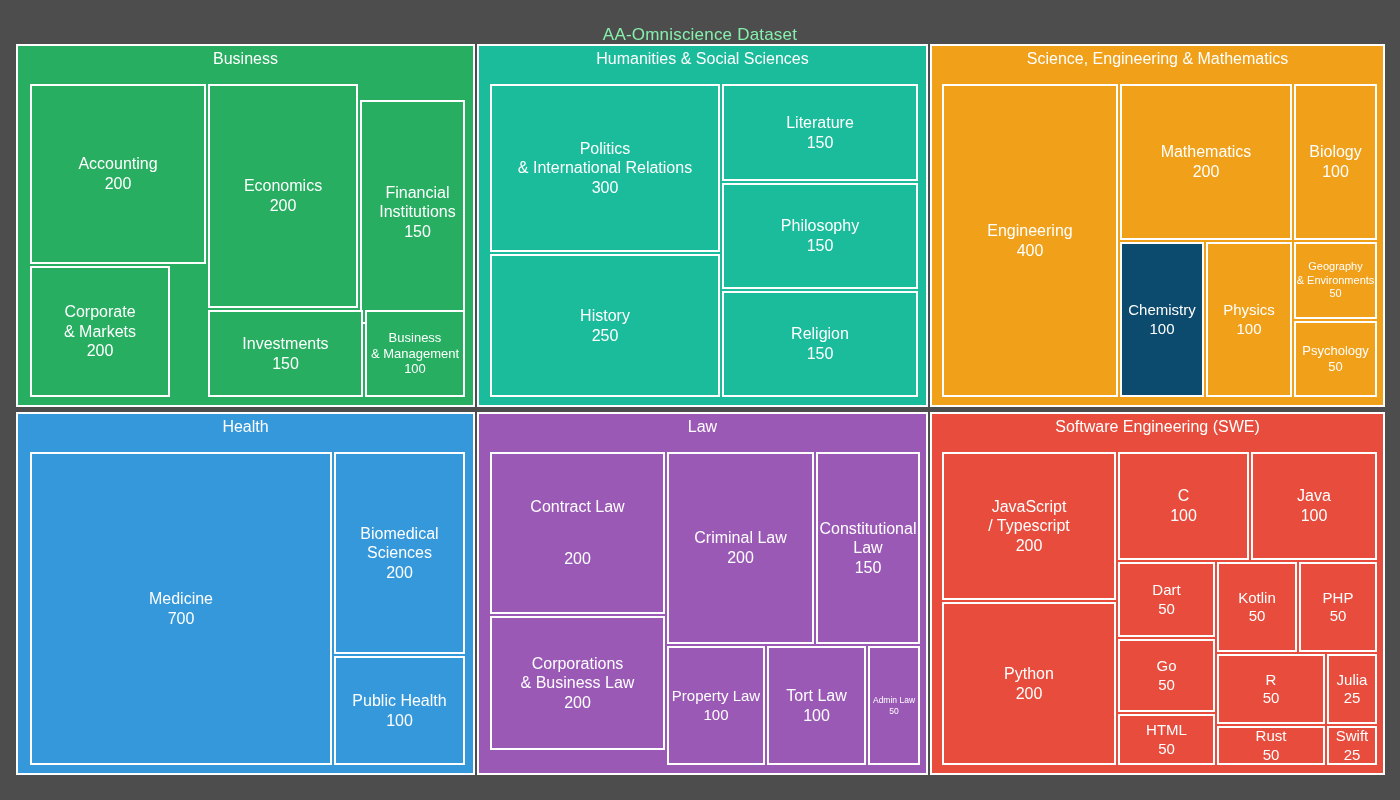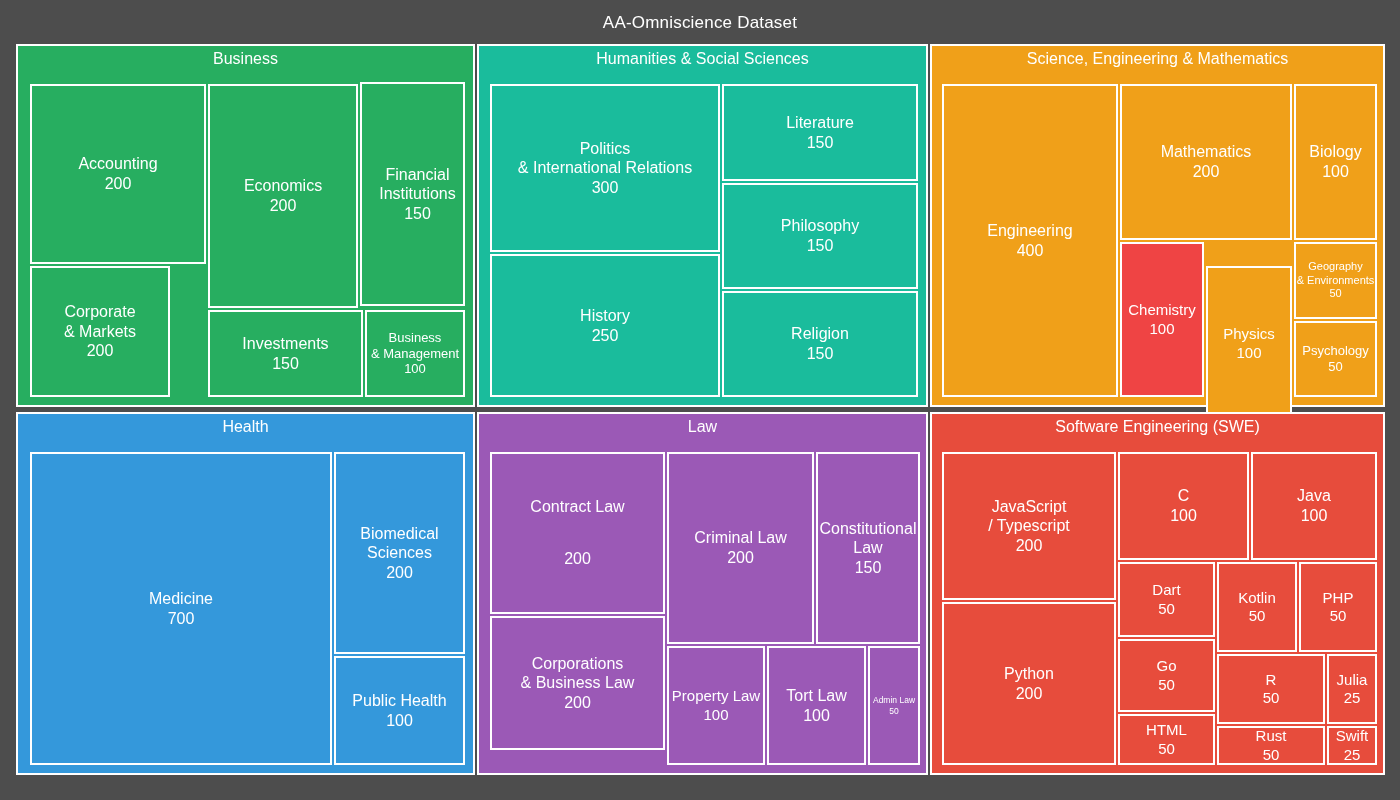--- a/index.html
+++ b/index.html
@@ -15,27 +15,27 @@
   }
   #treemap {
     position: relative;
     width: 1400px;
     height: 800px;
     background: #4d4d4d;
   }
   .root-title {
     position: absolute;
     left: 0;
-    top: 4px;
+    top: 16px;
     width: 1400px;
     height: 38px;
     display: flex;
     align-items: center;
     justify-content: center;
-    color: #ffffff;
+    color: #86efac;
     font-size: 17px;
     letter-spacing: .2px;
     user-select: none;
   }
   .group {
     position: absolute;
     box-sizing: border-box;
     border: 2px solid #ffffff;
   }
   .group-title {
@@ -81,21 +81,21 @@
       <div class="group" style="left: 16px; top: 44px; width: 459px; height: 363px; background: rgb(39, 174, 96);">
         <div class="group-title">Business</div>
         <div class="leaf sz-lg" style="left: 12px; top: 38px; width: 176px; height: 180px; background: rgb(39, 174, 96);">
           <span class="lbl">Accounting</span>
           <span class="val">200</span>
         </div>
         <div class="leaf sz-lg" style="left: 190px; top: 38px; width: 150px; height: 224px; background: rgb(39, 174, 96);">
           <span class="lbl">Economics</span>
           <span class="val">200</span>
         </div>
-        <div class="leaf sz-lg" style="left: 342px; top: 36px; width: 105px; height: 224px; background: rgb(39, 174, 96); padding-left: 10px;">
+        <div class="leaf sz-lg" style="left: 342px; top: 54px; width: 105px; height: 224px; background: rgb(39, 174, 96); padding-left: 10px;">
           <span class="lbl">Financial
 Institutions</span>
           <span class="val">150</span>
         </div>
         <div class="leaf sz-lg" style="left: 12px; top: 220px; width: 140px; height: 131px; background: rgb(39, 174, 96);">
           <span class="lbl">Corporate
 &amp; Markets</span>
           <span class="val">200</span>
         </div>
         <div class="leaf sz-lg" style="left: 190px; top: 264px; width: 155px; height: 87px; background: rgb(39, 174, 96);">
@@ -139,25 +139,25 @@
           <span class="val">400</span>
         </div>
         <div class="leaf sz-lg" style="left: 188px; top: 38px; width: 172px; height: 156px; background: rgb(240, 160, 25);">
           <span class="lbl">Mathematics</span>
           <span class="val">200</span>
         </div>
         <div class="leaf sz-lg" style="left: 362px; top: 38px; width: 83px; height: 156px; background: rgb(240, 160, 25);">
           <span class="lbl">Biology</span>
           <span class="val">100</span>
         </div>
-        <div class="leaf sz-md" style="left: 188px; top: 196px; width: 84px; height: 155px; background: #ef4444;">
+        <div class="leaf sz-md" style="left: 188px; top: 196px; width: 84px; height: 155px; background: #0c4a6e;">
           <span class="lbl">Chemistry</span>
           <span class="val">100</span>
         </div>
-        <div class="leaf sz-md" style="left: 274px; top: 196px; width: 86px; height: 155px; background: rgb(240, 160, 25); margin-top: 24px;">
+        <div class="leaf sz-md" style="left: 274px; top: 196px; width: 86px; height: 155px; background: rgb(240, 160, 25);">
           <span class="lbl">Physics</span>
           <span class="val">100</span>
         </div>
         <div class="leaf sz-xs" style="left: 362px; top: 196px; width: 83px; height: 77px; background: rgb(240, 160, 25);">
           <span class="lbl">Geography
 &amp; Environments</span>
           <span class="val">50</span>
         </div>
         <div class="leaf sz-sm" style="left: 362px; top: 275px; width: 83px; height: 76px; background: rgb(240, 160, 25);">
           <span class="lbl">Psychology</span>

